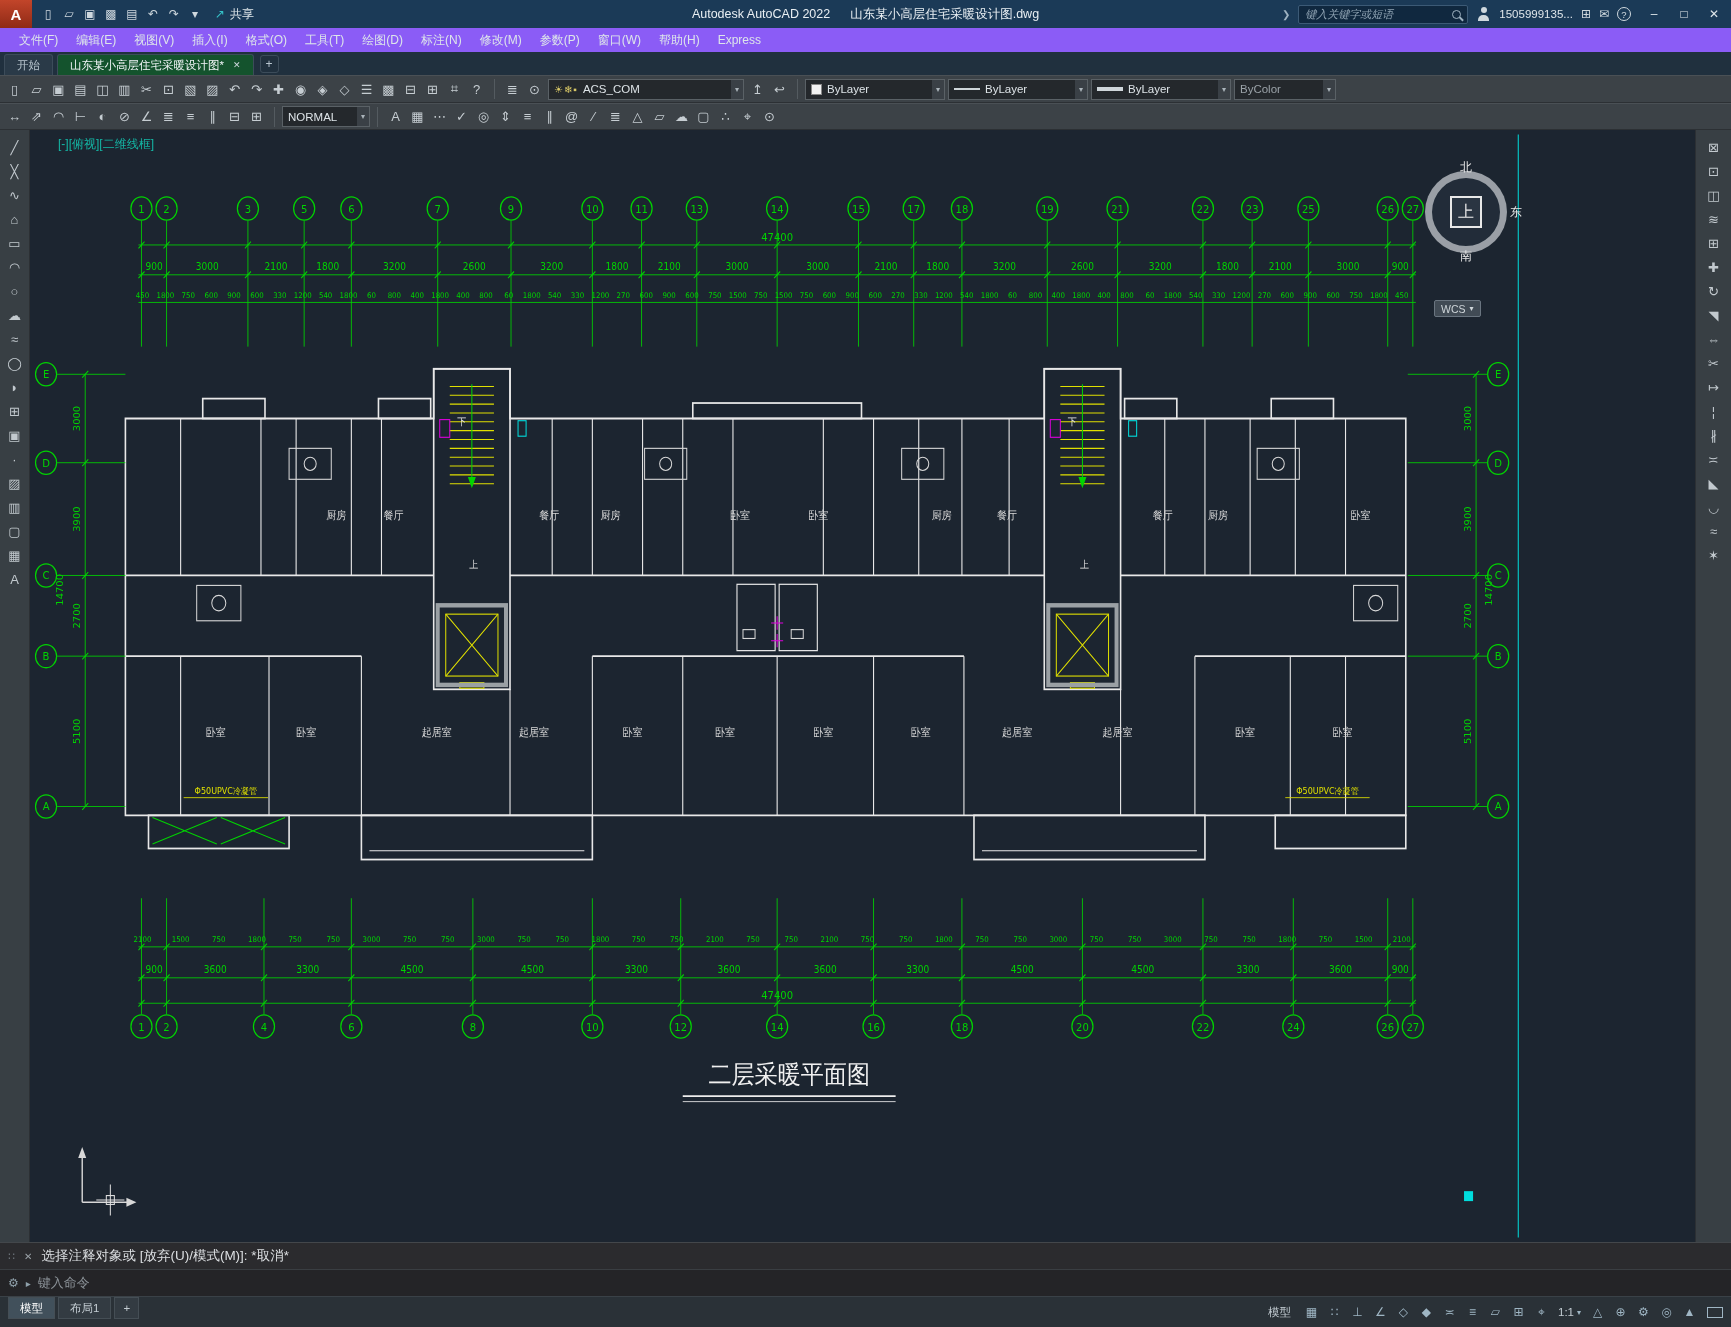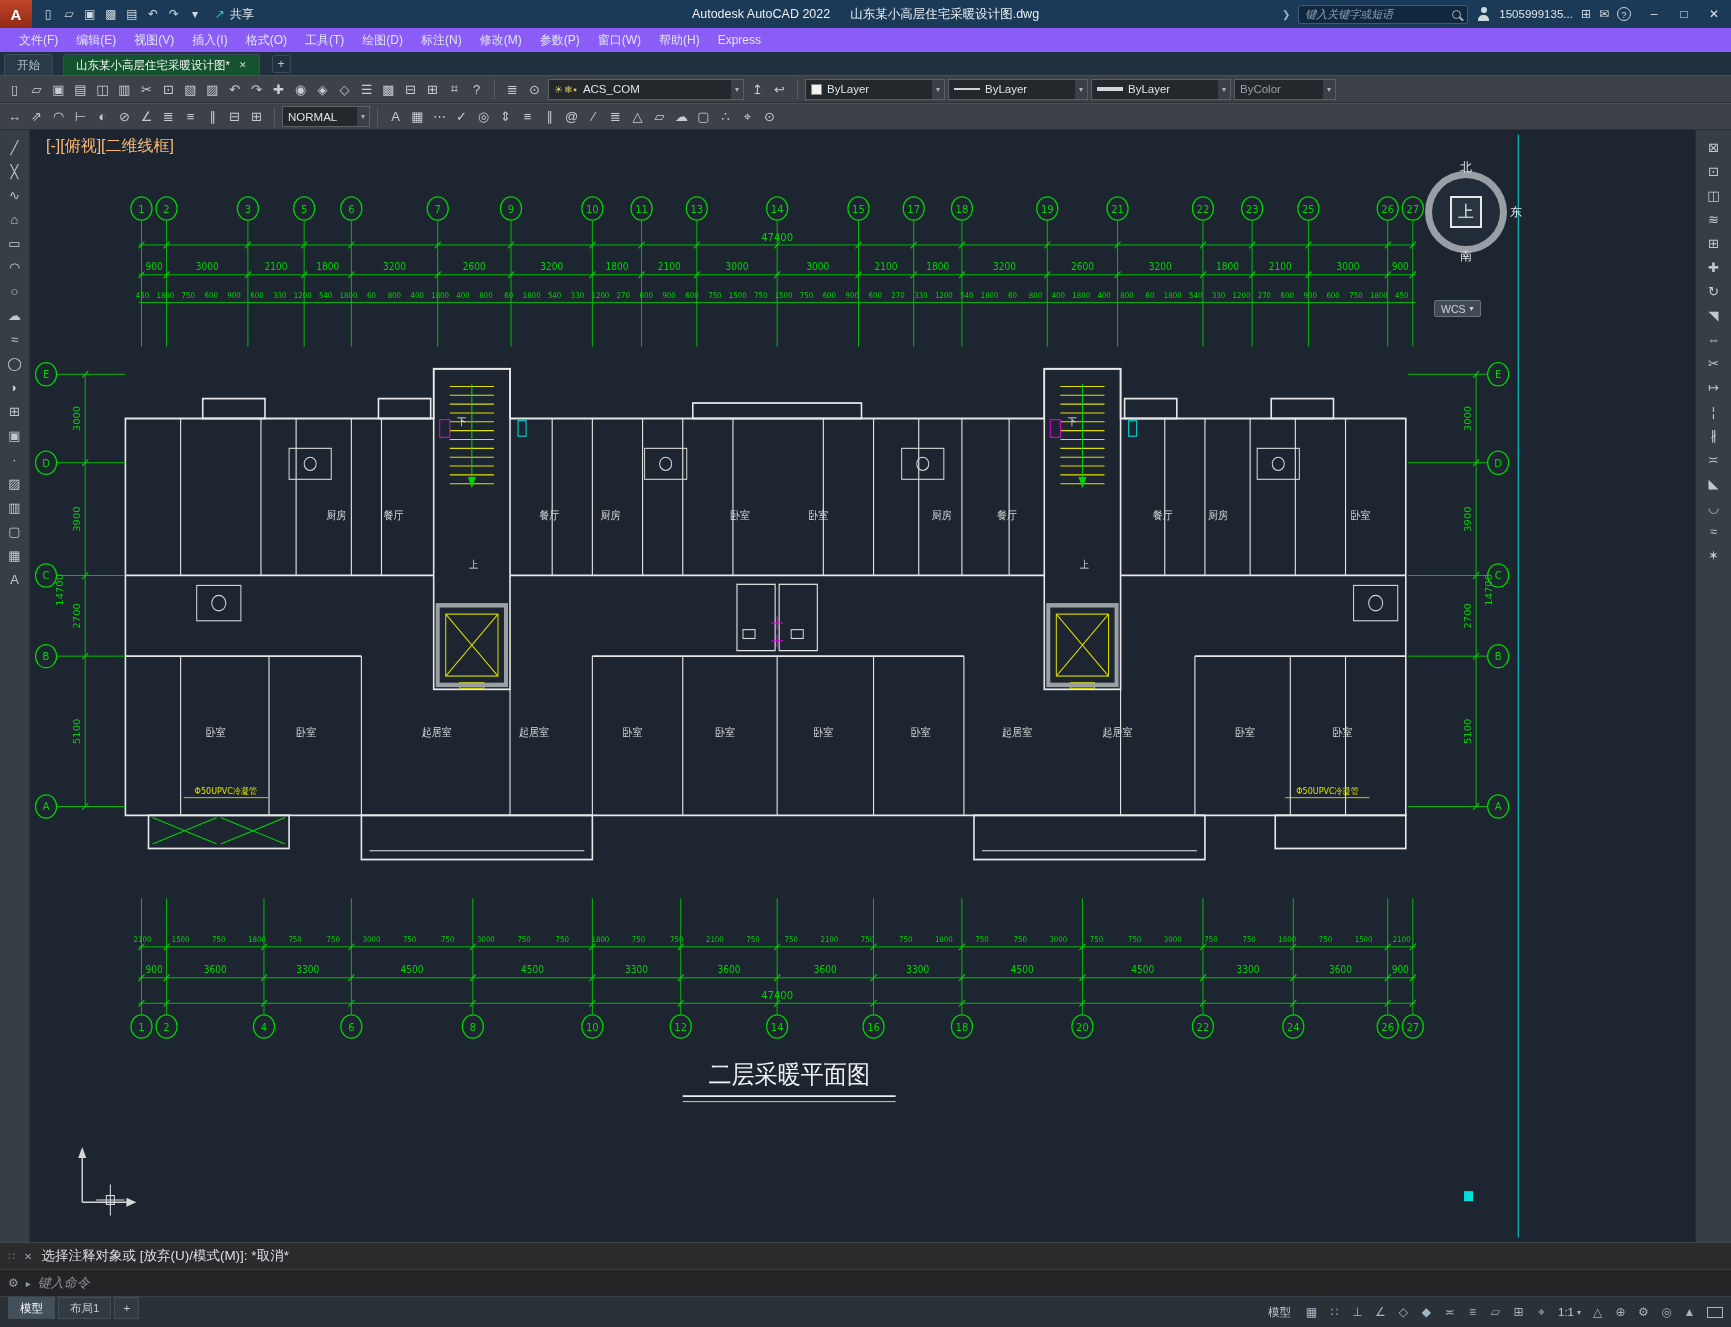--- a/index.html
+++ b/index.html
@@ -36,21 +36,21 @@
   .winbtns{display:flex}
   .winbtn{width:30px;height:28px;display:flex;align-items:center;justify-content:center;font-size:12px;color:#dfe6ea}
 
   
   .menubar{height:24px;background:#8b5cf6;display:flex;align-items:center;padding-left:10px;flex:none}
   .menu-item{color:#dde5ea;font-size:12px;padding:3px 9px;white-space:nowrap}
 
   
   .filetabs{height:23px;background:#20303e;display:flex;align-items:flex-end;padding-left:4px;flex:none}
   .ftab{height:21px;display:flex;align-items:center;padding:0 12px;font-size:11.5px;color:#b9c6cf;
-    background:#2a3a48;margin-right:10px;border:1px solid #3c4c5a;border-bottom:none;border-radius:3px 3px 0 0}
+    background:#2a3a48;margin-right:4px;border:1px solid #3c4c5a;border-bottom:none;border-radius:3px 3px 0 0}
   .ftab.active{background:#14532d;color:#f2f6f8}
   .ftab .tclose{margin-left:9px;font-size:9px;color:#cfd8de}
   .newtab{width:19px;height:18px;color:#b9c6cf;display:flex;align-items:center;justify-content:center;
     border:1px solid #3c4c5a;border-radius:3px;margin:0 0 2px 2px;font-size:12px}
 
   
   .toolbar{background:#3c4247;display:flex;align-items:center;padding:0 4px;gap:3px;
     border-top:1px solid #4a5055;border-bottom:1px solid #2c3034;flex:none}
   .t1{height:28px}.t2{height:27px}
   .icon-row{display:flex;gap:1px}
@@ -74,21 +74,21 @@
   
   .main{flex:1;display:flex;min-height:0}
   .side-tools{width:30px;background:#383f44;display:flex;flex-direction:column;align-items:center;
     padding-top:6px;gap:1px;border-right:1px solid #2c3034;flex:none}
   .side-tools.right{width:36px;border-left:1px solid #2c3034;border-right:none}
   .sti{width:24px;height:23px;display:flex;align-items:center;justify-content:center;color:#c2c9ce;font-size:13px}
 
   .canvas{flex:1;position:relative;background:#1c2530;overflow:hidden}
   #plan-svg{position:absolute;inset:0;width:100%;height:100%}
   svg text{font-family:"DejaVu Sans","Liberation Sans",sans-serif}
-  .viewport-label{position:absolute;left:16px;top:6px;color:#fdba74;font-size:16px}
+  .viewport-label{position:absolute;left:28px;top:6px;color:#14b8a6;font-size:12px}
   .compass{position:absolute;left:1388px;top:34px;width:96px;height:96px}
   .compass .ring{position:absolute;inset:7px;border:7px solid rgba(205,210,214,.7);border-radius:50%;background:rgba(40,52,66,.5)}
   .c-n{position:absolute;top:-5px;left:50%;transform:translateX(-50%);color:#e8e8e8;font-size:12px}
   .c-s{position:absolute;bottom:-5px;left:50%;transform:translateX(-50%);color:#e8e8e8;font-size:12px}
   .c-e{position:absolute;right:-8px;top:50%;transform:translateY(-50%);color:#e8e8e8;font-size:12px}
   .c-center{position:absolute;left:50%;top:50%;transform:translate(-50%,-50%);width:32px;height:32px;
     border:2px solid #e8e8e8;color:#e8e8e8;display:flex;align-items:center;justify-content:center;
     font-size:16px;background:#2a3542}
   .wcs{position:absolute;left:1404px;top:170px;height:17px;padding:0 6px;background:rgba(70,80,90,.9);
     border:1px solid #6a7580;border-radius:2px;color:#cfd6da;font-size:10.5px;display:flex;align-items:center;gap:4px}
@@ -96,21 +96,21 @@
 
   
   .command{background:#2b2b2e;border-top:1px solid #43474b;flex:none}
   .cmd-row1{height:26px;display:flex;align-items:center;color:#dcdfe2;font-size:13.5px;gap:9px;padding-left:8px}
   .grip{color:#6f767c;font-size:11px}
   .cmd-close{color:#9aa1a7;font-size:10px}
   .cmd-row2{height:27px;display:flex;align-items:center;gap:7px;padding-left:8px;background:#242427;
     border-top:1px solid #3a3e42}
   .cmd-gear{color:#8fa0aa;font-size:12px}
   .cmd-chev{color:#8fa0aa;font-size:10px}
-  .cmd-placeholder{color:#8b9298;font-size:13px;font-style:italic}
+  .cmd-placeholder{color:#8b9298;font-size:13px;}
 
   
   .statusbar{height:31px;background:#2a3137;display:flex;padding:0 8px;
     border-top:1px solid #3a4147;flex:none}
   .stab{height:22px;padding:0 11px;display:flex;align-items:center;font-size:11.5px;color:#c3ccd2;
     background:#333b42;border:1px solid #454e55;margin-right:3px}
   .stab.active{background:#41505b;color:#fff}
   .stab.plus{padding:0 8px}
   .sb-right{margin-left:auto;display:flex;align-items:center;gap:2px}
   .sb-model{font-size:11.5px;color:#c3ccd2;margin-right:8px}

